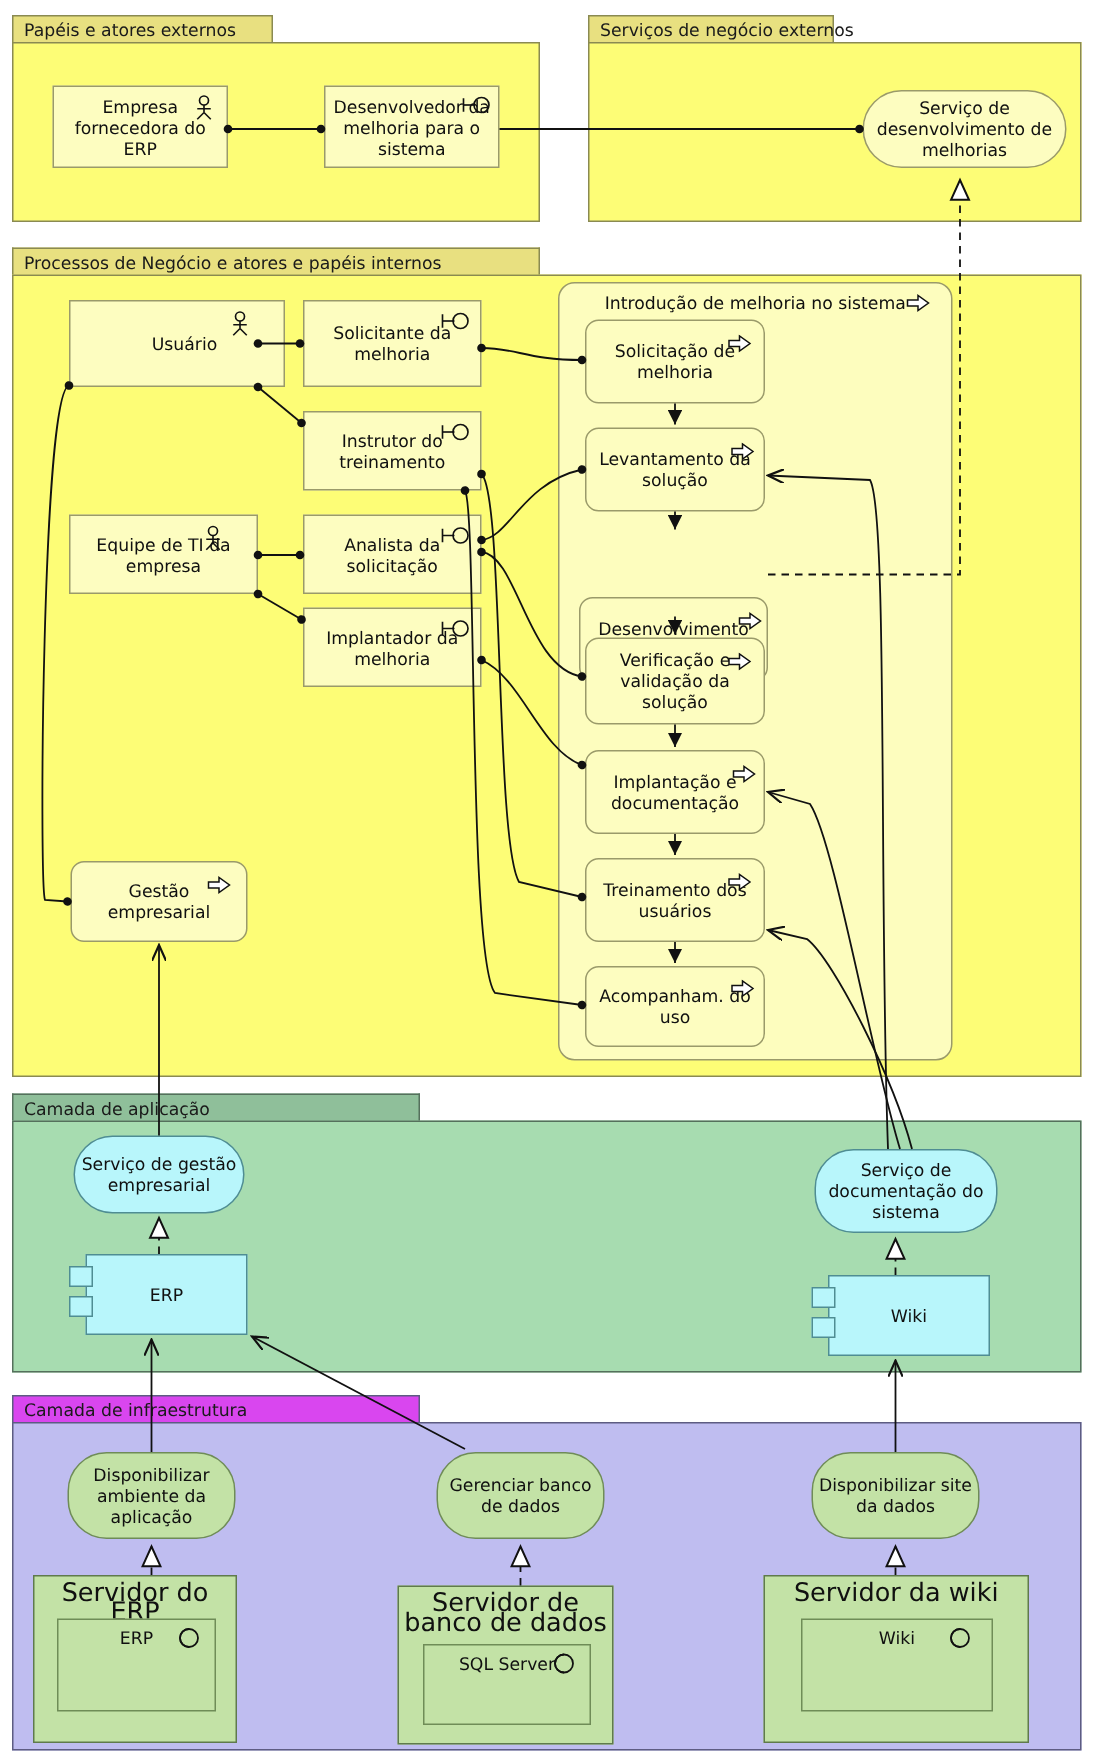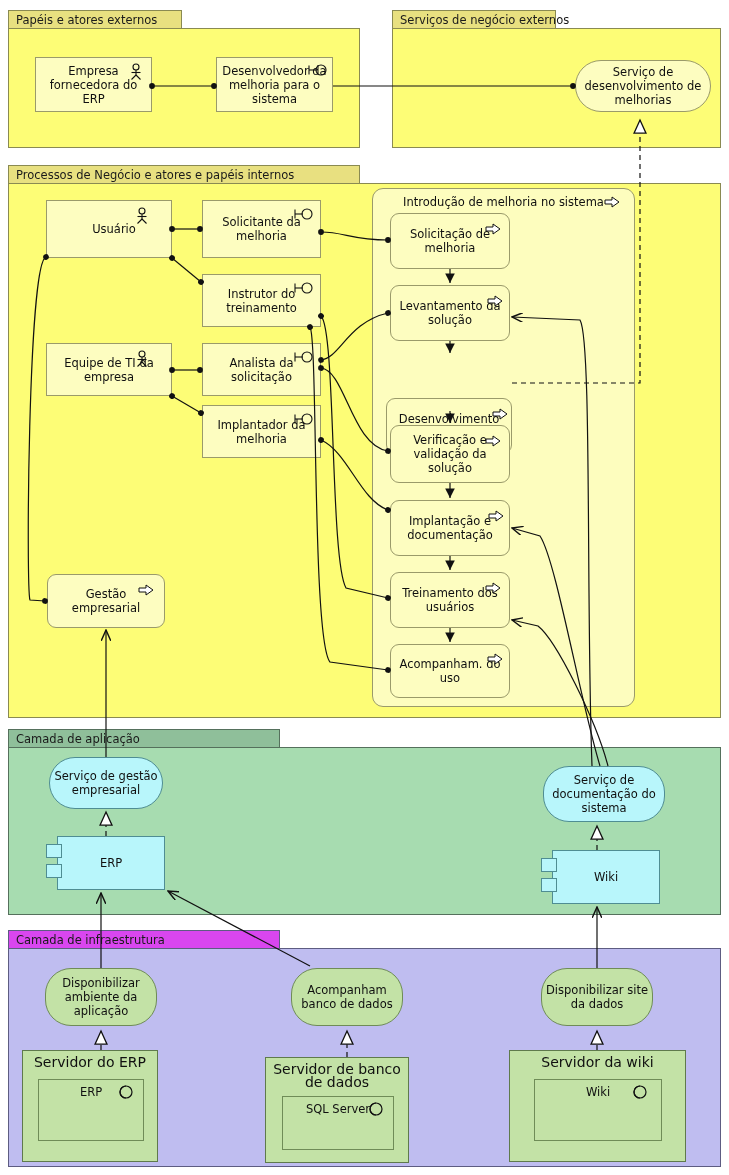--- a/index.html
+++ b/index.html
@@ -94,21 +94,21 @@
     border-radius: 26px;
   }
   
   .node { position: absolute; }
   .node-face {
     position: absolute; left: 0; bottom: 0;
     background: #c3e2a6; border: 1px solid #5f7a4c;
   }
   .node-title {
     position: absolute; left: 0; right: 0; top: 5px;
-    text-align: center; font-size: 14px; color: #101010; line-height: 13px;
+    text-align: center; font-size: 17px; color: #101010; line-height: 13px;
   }
   .node-inner {
     position: absolute;
     background: #c3e2a6; border: 1px solid #6f8c57;
   }
   .node-inner .ititle {
     position: absolute; left: 0; right: 0; top: 5px;
     text-align: center; font-size: 11.5px; color: #101010;
   }
 
@@ -191,21 +191,21 @@
       <circle cx="13" cy="6" r="5" fill="none" stroke="#111" stroke-width="1.1"></circle>
       <line x1="1" y1="6" x2="9" y2="6" stroke="#111" stroke-width="1.1"></line>
       <line x1="1" y1="1.5" x2="1" y2="10.5" stroke="#111" stroke-width="1.1"></line>
     </svg>
   </div>
 
   <div class="el biz-service" style="left:575px; top:60px; width:136px; height:52px;">
     <span class="lbl">Serviço de desenvolvimento de melhorias</span>
   </div>
 
-  <div class="el biz-box" style="left:46px; top:200px; width:126px; height:58px;padding-left:10px;">
+  <div class="el biz-box" style="left:46px; top:200px; width:144px; height:58px;padding-left:10px;">
     <span class="lbl">Usuário</span>
     <svg class="icon" style="right:22px; top:6px; width:14px; height:18px;" viewBox="0 0 14 18">
       <circle cx="7" cy="4" r="3" fill="none" stroke="#111" stroke-width="1.1"></circle>
       <line x1="7" y1="7" x2="7" y2="12" stroke="#111" stroke-width="1.1"></line>
       <line x1="2.5" y1="16.5" x2="7" y2="12" stroke="#111" stroke-width="1.1"></line>
       <line x1="11.5" y1="16.5" x2="7" y2="12" stroke="#111" stroke-width="1.1"></line>
       <line x1="2.5" y1="9.5" x2="11.5" y2="9.5" stroke="#111" stroke-width="1.1"></line>
     </svg>
   </div>
 
@@ -330,21 +330,21 @@
     <span class="lbl">Wiki</span>
   </div>
   <div class="comp-nub" style="left:541px; top:858px;"></div>
   <div class="comp-nub" style="left:541px; top:878px;"></div>
 
   <div class="el inf-service" style="left:45px; top:968px; width:112px; height:58px;">
     <span class="lbl">Disponibilizar ambiente da aplicação</span>
   </div>
 
   <div class="el inf-service" style="left:291px; top:968px; width:112px; height:58px;">
-    <span class="lbl">Acompanham banco de dados</span>
+    <span class="lbl">Gerenciar banco de dados</span>
   </div>
 
   <div class="el inf-service" style="left:541px; top:968px; width:112px; height:58px;">
     <span class="lbl">Disponibilizar site da dados</span>
   </div>
 
   <div class="node" style="left:0; top:0;">
     <div class="node-face" style="position:absolute; left:22px; top:1050px; width:136px; height:112px;">
       <div class="node-title">Servidor do ERP</div>
       <div class="node-inner" style="left:15px; top:28px; width:106px; height:62px;">

